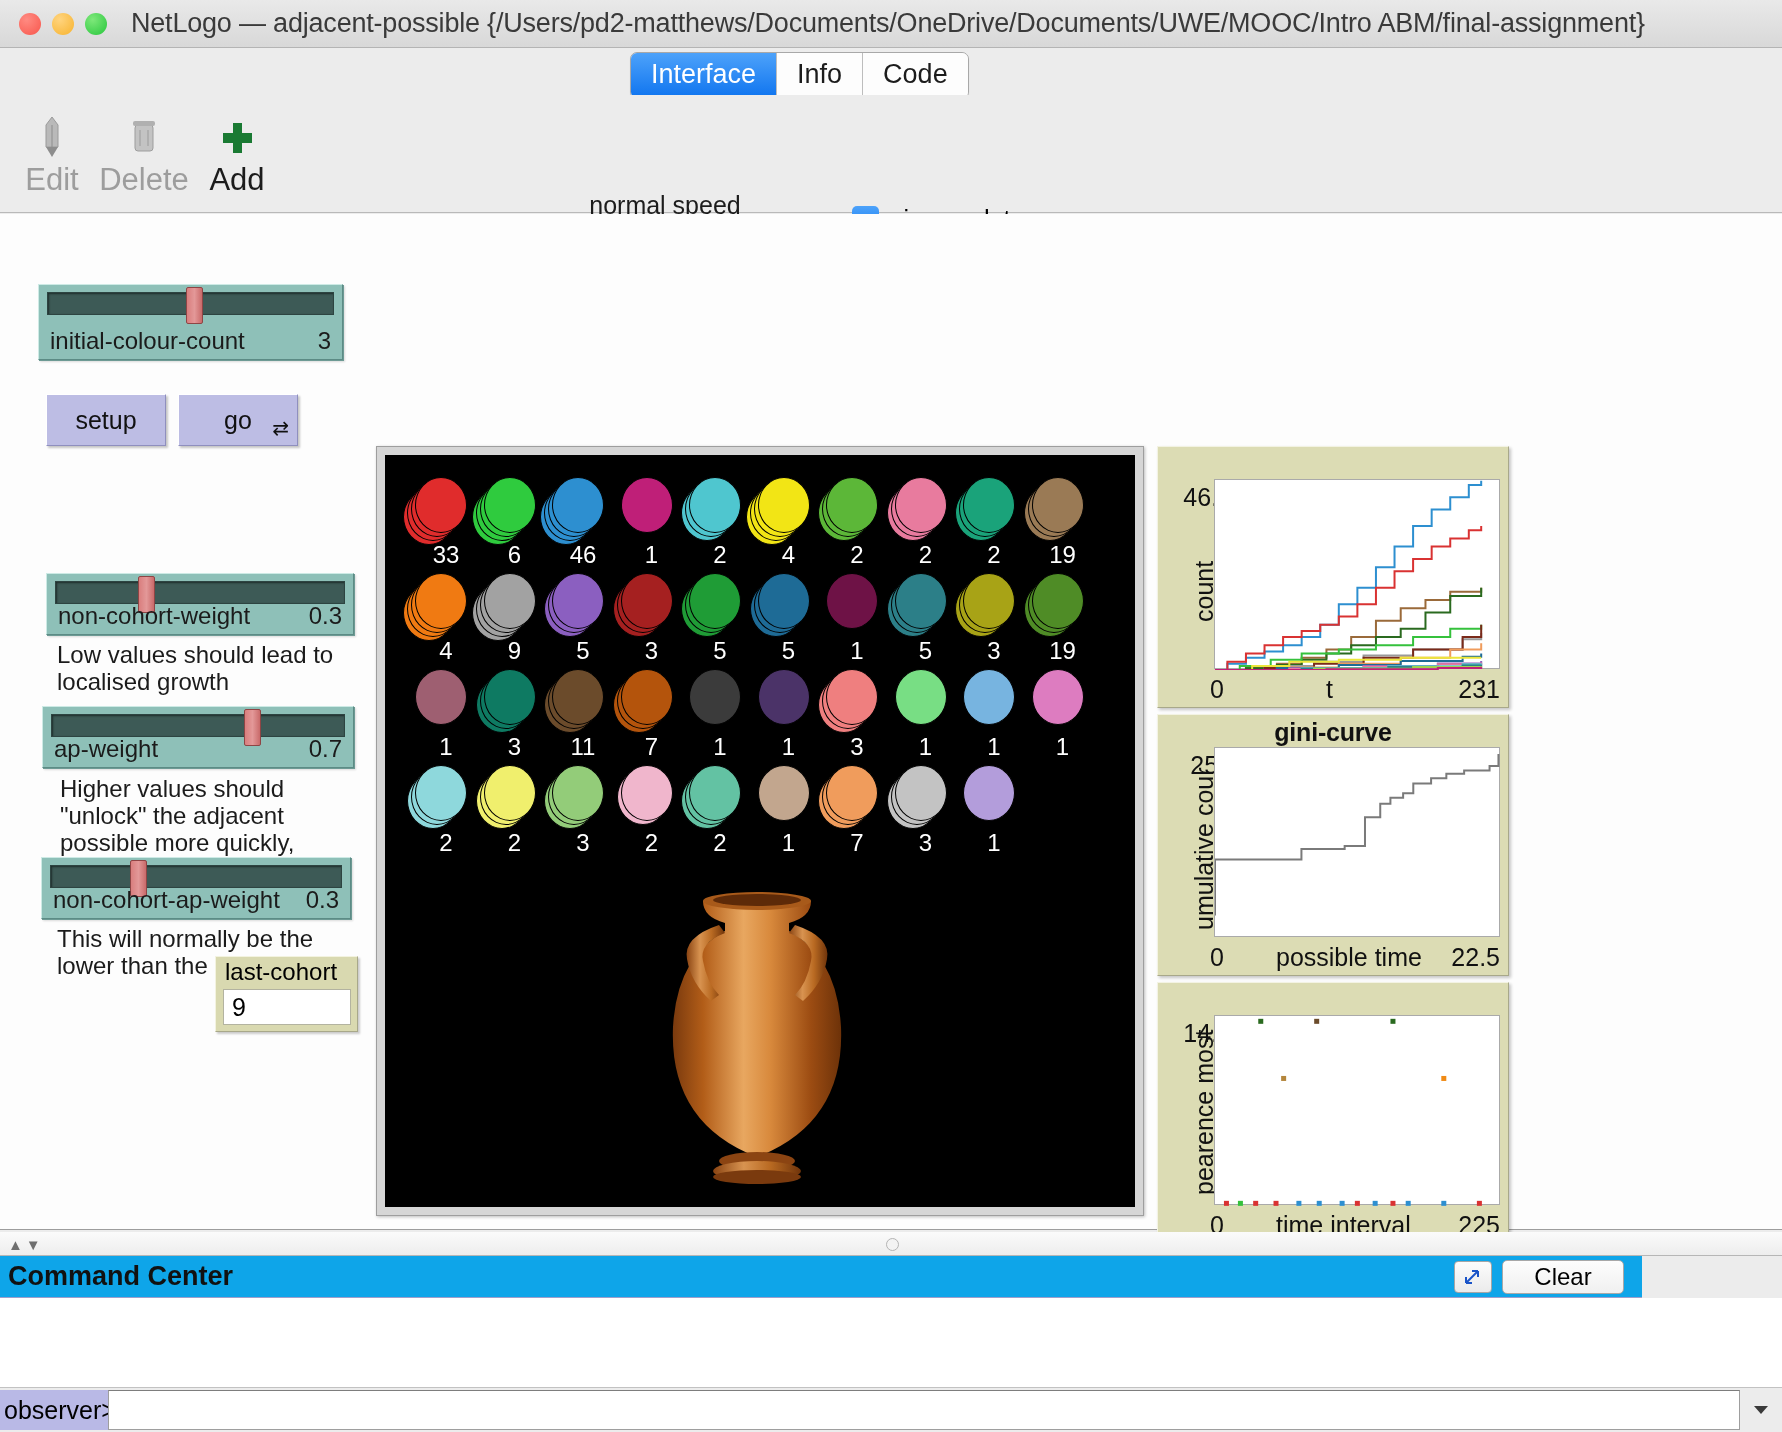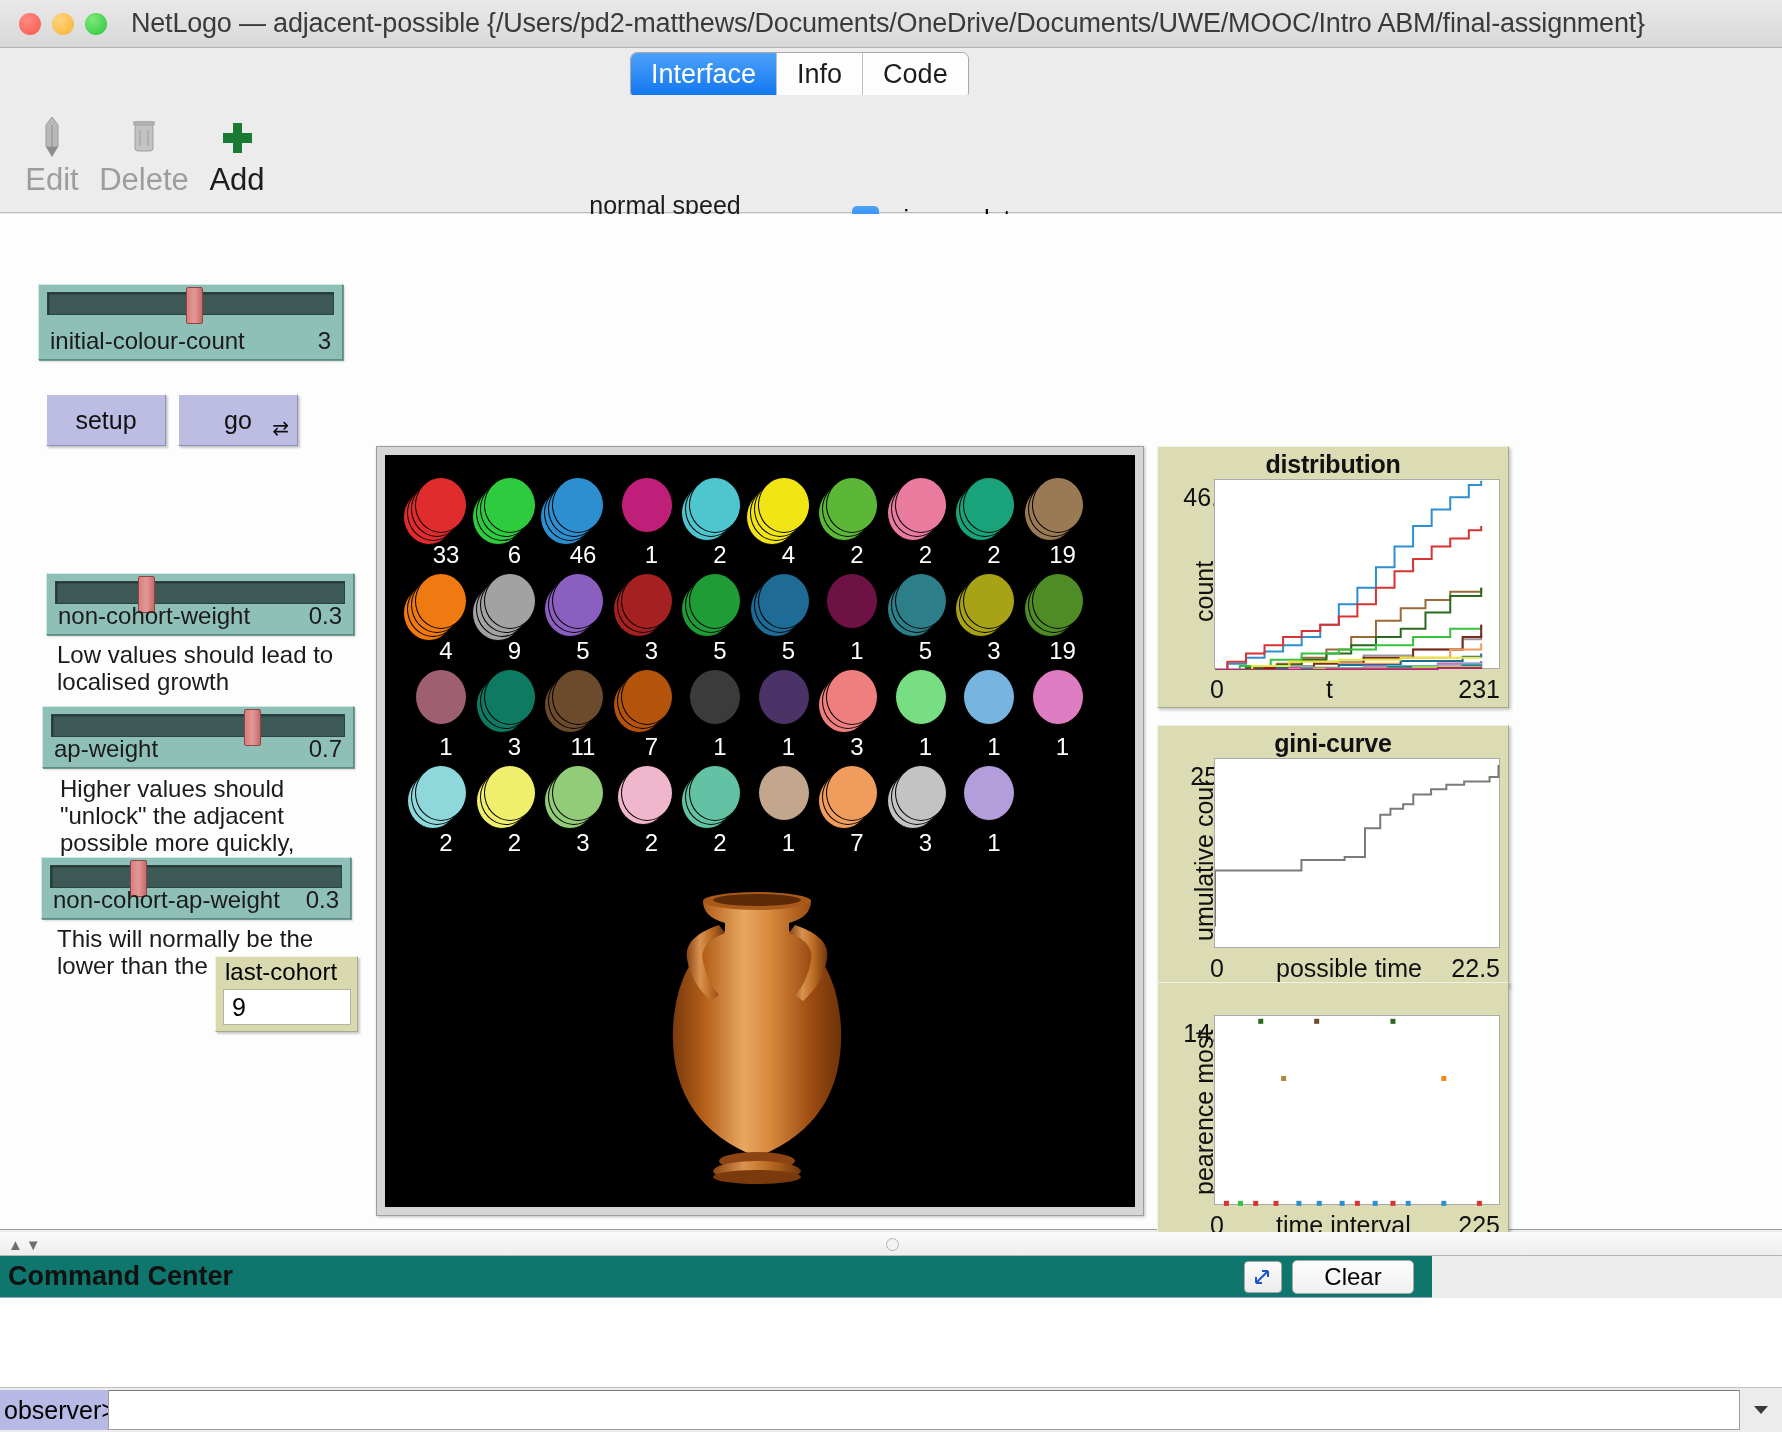--- a/index.html
+++ b/index.html
@@ -270,22 +270,22 @@
     border-bottom: 1px solid #b6b6b6;
   }
   #split-arrows { position:absolute; left: 8px; top: 4px; font-size: 15px; color: #6f6f6f; letter-spacing: 3px; }
   #split-dot {
     position: absolute; left: 886px; top: 6px; width: 13px; height: 13px;
     border-radius: 50%; border: 1px solid #b4b4b4; background: #f3f3f3;
   }
 
   
   #cc-header {
-    position: absolute; left: 0; top: 1256px; width: 1432px; height: 42px;
-    background: #0f766e; border-bottom: 1px solid #9e9ecb;
+    position: absolute; left: 0; top: 1256px; width: 1642px; height: 42px;
+    background: #0ea5e9; border-bottom: 1px solid #9e9ecb;
     display: flex; align-items: center;
   }
   #cc-title { font-size: 27px; font-weight: bold; color: #111; margin-left: 8px; }
   #cc-expand {
     position: absolute; right: 150px; top: 5px; width: 38px; height: 32px;
     background: linear-gradient(to bottom,#fcfcfc,#ebebeb);
     border: 1px solid #a6a6a6; border-radius: 4px;
     display:flex;align-items:center;justify-content:center; cursor:pointer;
   }
   #cc-clear {
@@ -783,21 +783,20 @@
         <ellipse cx="150" cy="14" rx="54" ry="9" fill="#a85a1a"></ellipse>
         <ellipse cx="150" cy="13" rx="44" ry="6" fill="#5d2a08"></ellipse>
         <ellipse cx="150" cy="274" rx="38" ry="9" fill="#8b4412"></ellipse>
         <ellipse cx="150" cy="284" rx="44" ry="10" fill="url(#vg2)"></ellipse>
         <ellipse cx="150" cy="290" rx="44" ry="7" fill="#7a3a0e"></ellipse>
       </svg>
     </div>
   </div>
 
   <div class="nl-plot" style="left:1157px; top:232px; width:352px; height:262px;">
-    <div class="ptitle">distribution</div>
     <div class="ymax" style="left:0; top:36px; width:74px;">46.2</div>
     <div class="ymin" style="left:0; top:196px; width:74px;">0</div>
     <div class="ylab" style="left:32px; top:175px;">count</div>
     <div class="pcanvas" style="left:56px; top:32px; width:286px; height:190px;">
       <svg id="plot0" width="286" height="190" viewBox="0 0 286 190" preserveAspectRatio="none">
           <path d="M0,190 L12.38095238095238,190 L12.38095238095238,183.83116883116884 L30.952380952380953,183.83116883116884 L30.952380952380953,177.66233766233768 L49.52380952380952,177.66233766233768 L49.52380952380952,171.4935064935065 L68.09523809523809,171.4935064935065 L68.09523809523809,165.32467532467533 L86.66666666666667,165.32467532467533 L86.66666666666667,157.0995670995671 L105.23809523809523,157.0995670995671 L105.23809523809523,144.76190476190476 L123.80952380952381,144.76190476190476 L123.80952380952381,124.1991341991342 L142.38095238095238,124.1991341991342 L142.38095238095238,107.74891774891775 L160.95238095238096,107.74891774891775 L160.95238095238096,87.18614718614718 L179.52380952380952,87.18614718614718 L179.52380952380952,66.62337662337663 L198.09523809523807,66.62337662337663 L198.09523809523807,46.06060606060606 L216.66666666666666,46.06060606060606 L216.66666666666666,29.610389610389632 L235.23809523809524,29.610389610389632 L235.23809523809524,17.27272727272728 L253.80952380952382,17.27272727272728 L253.80952380952382,4.935064935064929 L266.1904761904762,4.935064935064929 L266.1904761904762,0.82251082251085" stroke="#2d8fd0" stroke-width="2" fill="none"></path>
           <path d="M0,190 L12.38095238095238,190 L12.38095238095238,181.77489177489178 L30.952380952380953,181.77489177489178 L30.952380952380953,173.54978354978354 L49.52380952380952,173.54978354978354 L49.52380952380952,165.32467532467533 L68.09523809523809,165.32467532467533 L68.09523809523809,157.0995670995671 L86.66666666666667,157.0995670995671 L86.66666666666667,150.93073593073592 L105.23809523809523,150.93073593073592 L105.23809523809523,144.76190476190476 L123.80952380952381,144.76190476190476 L123.80952380952381,136.53679653679654 L142.38095238095238,136.53679653679654 L142.38095238095238,124.1991341991342 L160.95238095238096,124.1991341991342 L160.95238095238096,107.74891774891775 L179.52380952380952,107.74891774891775 L179.52380952380952,91.2987012987013 L198.09523809523807,91.2987012987013 L198.09523809523807,78.96103896103897 L216.66666666666666,78.96103896103897 L216.66666666666666,66.62337662337663 L235.23809523809524,66.62337662337663 L235.23809523809524,58.398268398268414 L253.80952380952382,58.398268398268414 L253.80952380952382,50.17316017316017 L266.1904761904762,50.17316017316017 L266.1904761904762,46.06060606060606" stroke="#d93232" stroke-width="2" fill="none"></path>
           <path d="M0,190 L30.952380952380953,190 L30.952380952380953,187.94372294372295 L61.904761904761905,187.94372294372295 L61.904761904761905,183.83116883116884 L86.66666666666667,183.83116883116884 L86.66666666666667,177.66233766233768 L111.42857142857143,177.66233766233768 L111.42857142857143,169.43722943722943 L136.19047619047618,169.43722943722943 L136.19047619047618,157.0995670995671 L160.95238095238096,157.0995670995671 L160.95238095238096,140.64935064935065 L185.71428571428572,140.64935064935065 L185.71428571428572,128.31168831168833 L210.47619047619045,128.31168831168833 L210.47619047619045,120.08658008658008 L235.23809523809524,120.08658008658008 L235.23809523809524,111.86147186147187 L266.1904761904762,111.86147186147187 L266.1904761904762,107.74891774891775" stroke="#9a6a3a" stroke-width="2" fill="none"></path>
           <path d="M0,190 L30.952380952380953,190 L30.952380952380953,188.35497835497836 L61.904761904761905,188.35497835497836 L61.904761904761905,185.06493506493507 L86.66666666666667,185.06493506493507 L86.66666666666667,179.71861471861473 L111.42857142857143,179.71861471861473 L111.42857142857143,173.54978354978354 L136.19047619047618,173.54978354978354 L136.19047619047618,165.32467532467533 L160.95238095238096,165.32467532467533 L160.95238095238096,157.0995670995671 L185.71428571428572,157.0995670995671 L185.71428571428572,148.87445887445887 L210.47619047619045,148.87445887445887 L210.47619047619045,132.42424242424244 L235.23809523809524,132.42424242424244 L235.23809523809524,115.97402597402598 L266.1904761904762,115.97402597402598 L266.1904761904762,107.74891774891775" stroke="#2a6a1f" stroke-width="2" fill="none"></path>
           <path d="M0,190 L24.76190476190476,190 L24.76190476190476,185.8874458874459 L55.714285714285715,185.8874458874459 L55.714285714285715,179.71861471861473 L86.66666666666667,179.71861471861473 L86.66666666666667,173.54978354978354 L123.80952380952381,173.54978354978354 L123.80952380952381,169.43722943722943 L160.95238095238096,169.43722943722943 L160.95238095238096,165.32467532467533 L198.09523809523807,165.32467532467533 L198.09523809523807,157.0995670995671 L235.23809523809524,157.0995670995671 L235.23809523809524,148.87445887445887 L266.1904761904762,148.87445887445887 L266.1904761904762,144.76190476190476" stroke="#35c13c" stroke-width="2" fill="none"></path>
@@ -812,21 +811,21 @@
           <path d="M0,190 L86.66666666666667,190 L86.66666666666667,188.76623376623377 L173.33333333333334,188.76623376623377 L173.33333333333334,187.12121212121212 L247.61904761904762,187.12121212121212 L247.61904761904762,185.47619047619048 L266.1904761904762,185.47619047619048 L266.1904761904762,184.65367965367966" stroke="#2c7f88" stroke-width="2" fill="none"></path>
           <path d="M0,190 L99.04761904761904,190 L99.04761904761904,188.76623376623377 L198.09523809523807,188.76623376623377 L198.09523809523807,187.12121212121212 L266.1904761904762,187.12121212121212 L266.1904761904762,185.8874458874459" stroke="#9fd44d" stroke-width="2" fill="none"></path>
           <path d="M0,190 L111.42857142857143,190 L111.42857142857143,189.17748917748918 L222.85714285714286,189.17748917748918 L222.85714285714286,187.94372294372295 L266.1904761904762,187.94372294372295 L266.1904761904762,186.7099567099567" stroke="#bf1f78" stroke-width="2" fill="none"></path>
         </svg>
     </div>
     <div class="xmin" style="left:52px;">0</div>
     <div class="xlab" style="left:168px;">t</div>
     <div class="xmax" style="right:8px;">231</div>
   </div>
 
-  <div class="nl-plot" style="left:1157px; top:500px; width:352px; height:262px;margin-top:11px;">
+  <div class="nl-plot" style="left:1157px; top:500px; width:352px; height:262px;">
     <div class="ptitle">gini-curve</div>
     <div class="ymax" style="left:0; top:36px; width:74px;">252</div>
     <div class="ymin" style="left:0; top:196px; width:74px;">0</div>
     <div class="ylab" style="left:32px; top:215px;">umulative cour</div>
     <div class="pcanvas" style="left:56px; top:32px; width:286px; height:190px;">
       <svg id="plot1" width="286" height="190" viewBox="0 0 286 190" preserveAspectRatio="none">
           <path d="M0,167.38095238095238 L0,167.38095238095238 L0,111.5873015873016 L86.43555555555555,111.5873015873016 L86.43555555555555,111.5873015873016 L86.43555555555555,111.5873015873016 L86.43555555555555,101.03174603174602 L129.65333333333334,101.03174603174602 L129.65333333333334,101.03174603174602 L129.65333333333334,101.03174603174602 L129.65333333333334,98.01587301587301 L149.99111111111114,98.01587301587301 L149.99111111111114,98.01587301587301 L149.99111111111114,98.01587301587301 L149.99111111111114,69.36507936507937 L165.24444444444444,69.36507936507937 L165.24444444444444,69.36507936507937 L165.24444444444444,69.36507936507937 L165.24444444444444,55.793650793650784 L175.41333333333336,55.793650793650784 L175.41333333333336,49.76190476190476 L188.12444444444444,49.76190476190476 L188.12444444444444,45.23809523809524 L198.29333333333335,45.23809523809524 L198.29333333333335,45.23809523809524 L198.29333333333335,45.23809523809524 L198.29333333333335,35.43650793650795 L216.08888888888887,35.43650793650795 L216.08888888888887,30.15873015873015 L231.34222222222223,30.15873015873015 L231.34222222222223,30.15873015873015 L231.34222222222223,30.15873015873015 L231.34222222222223,25.634920634920633 L249.13777777777779,25.634920634920633 L249.13777777777779,22.61904761904762 L264.3911111111111,22.61904761904762 L264.3911111111111,22.61904761904762 L274.56,22.61904761904762 L274.56,18.095238095238102 L274.56,18.095238095238102 L274.56,18.095238095238102 L283.4577777777778,18.095238095238102 L283.4577777777778,6.0317460317460245" stroke="#7a7a7a" stroke-width="2" fill="none"></path>
         </svg>
     </div>
     <div class="xmin" style="left:52px;">0</div>

